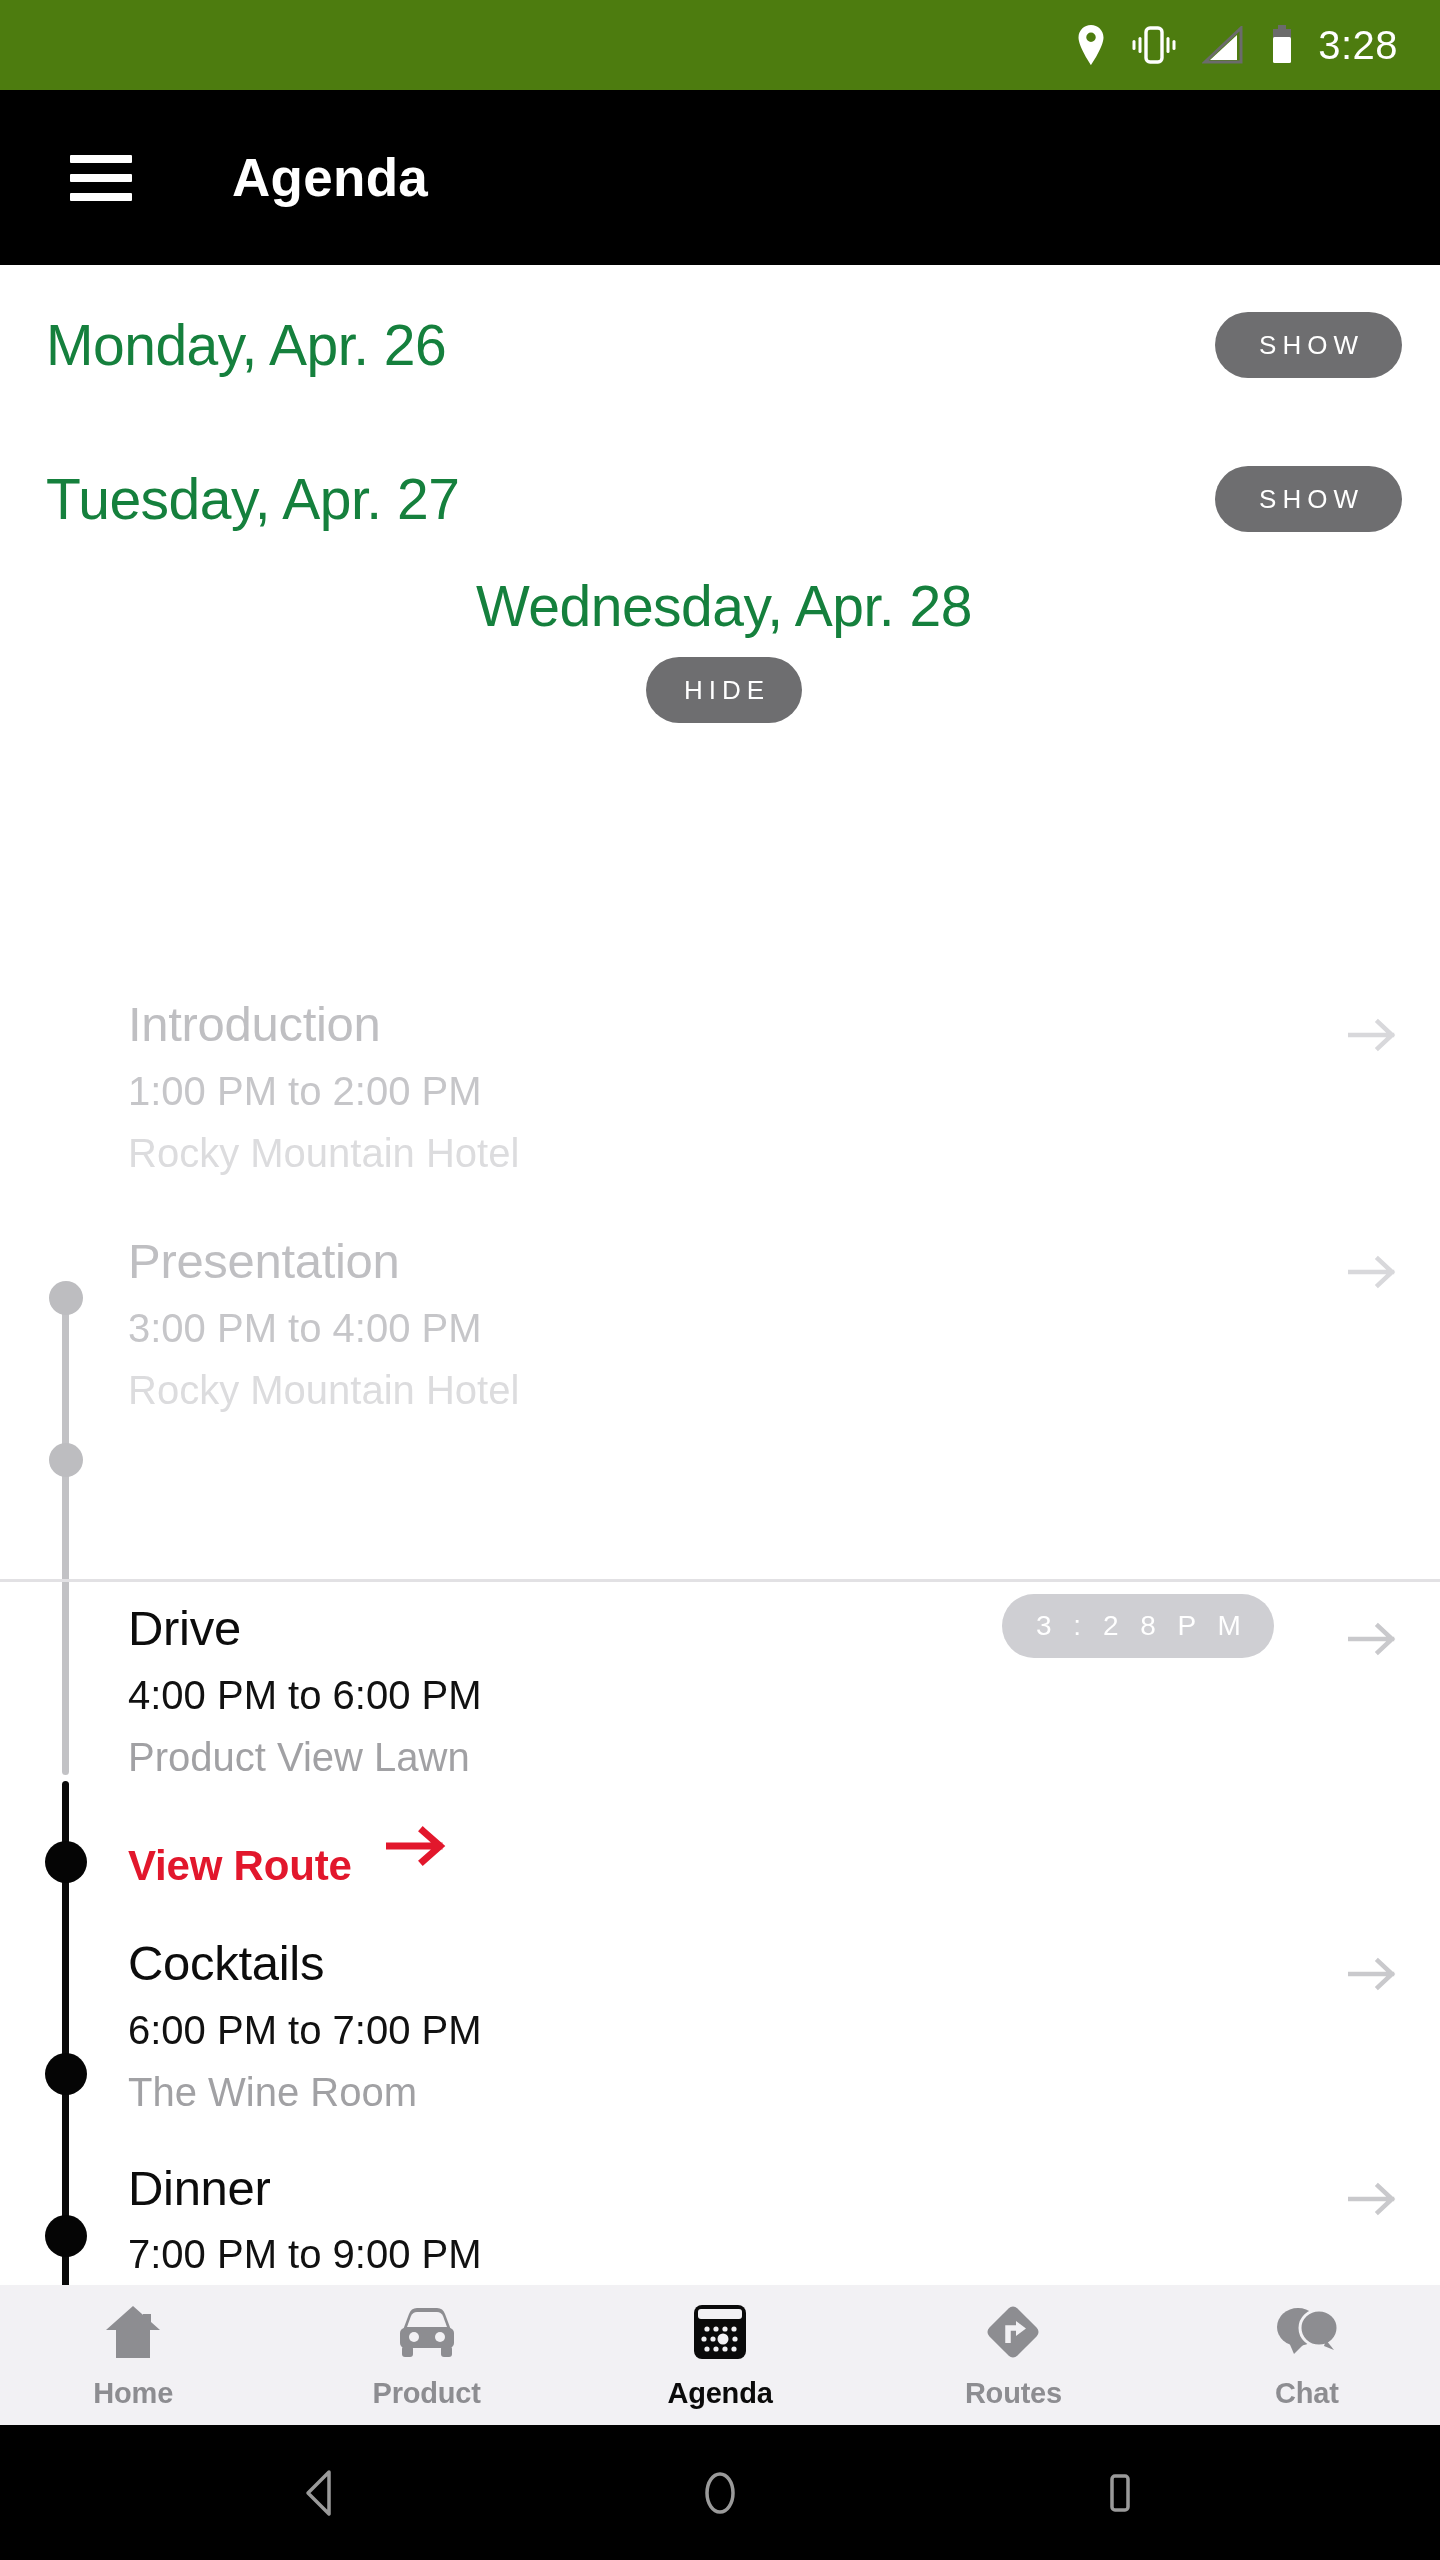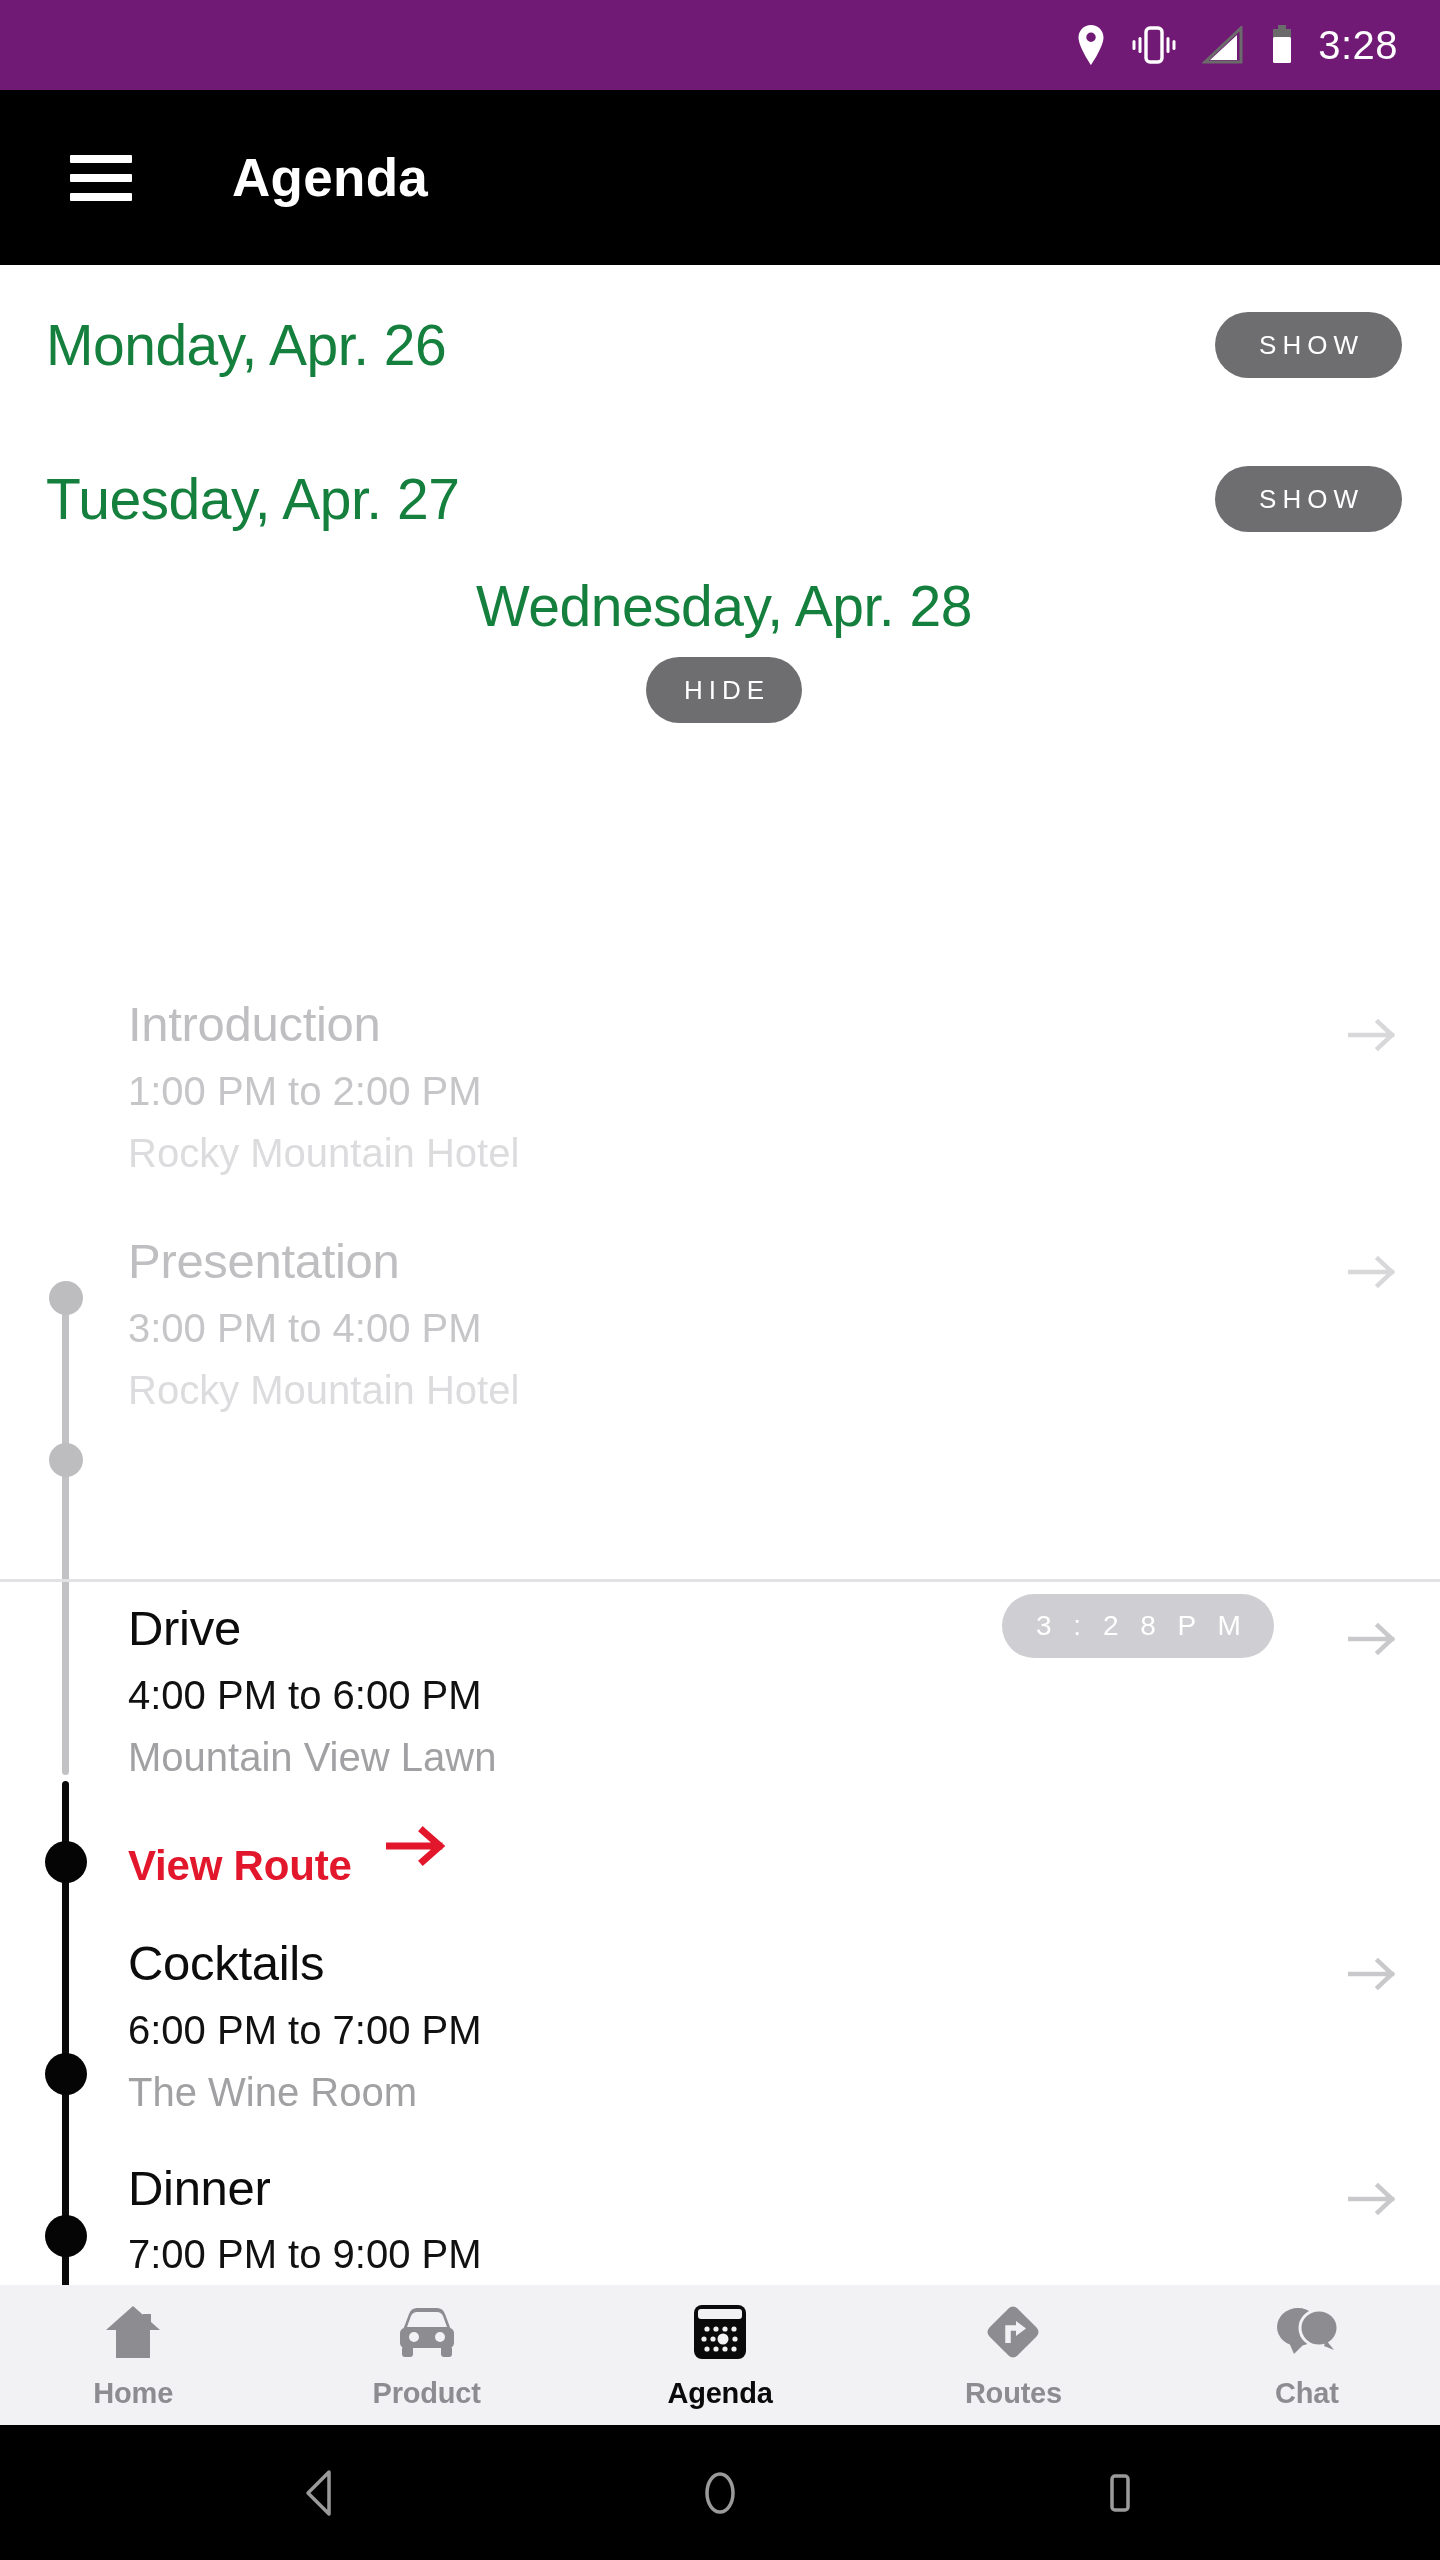--- a/index.html
+++ b/index.html
@@ -6,21 +6,21 @@
   html, body {
     width:1440px; height:2560px;
     background:#ffffff;
     font-family:"Liberation Sans", sans-serif;
     -webkit-font-smoothing:antialiased;
   }
   .phone { position:relative; width:1440px; height:2560px; display:flex; flex-direction:column; background:#ffffff; overflow:hidden; }
 
   
   .statusbar {
-    height:90px; background:#701a75; flex:0 0 90px;
+    height:90px; background:#4d7c0f; flex:0 0 90px;
     display:flex; align-items:center; justify-content:flex-end;
     padding-right:42px;
   }
   .status-icons { display:flex; align-items:center; gap:26px; }
   .status-icons svg { display:block; }
   .status-time {
     color:#ffffff; font-size:40px; font-weight:400; letter-spacing:0.5px;
     margin-left:24px; line-height:1;
   }
 
@@ -227,21 +227,21 @@
           <svg width="52" height="36" viewBox="0 0 52 36">
             <path d="M2 18 H44 M30 5 L44 18 L30 31" fill="none" stroke="#d8d8db" stroke-width="4.5" stroke-linecap="square"></path>
           </svg>
         </div>
       </div>
 
       <div class="evt current" style="margin-top:186px;gap:48px;">
         <div class="evt-body">
           <div class="evt-title">Drive</div>
           <div class="evt-time">4:00 PM to 6:00 PM</div>
-          <div class="evt-place">Mountain View Lawn</div>
+          <div class="evt-place">Product View Lawn</div>
           <div class="route-link">
             <span class="route-text">View Route</span>
             <span>
               <svg width="62" height="40" viewBox="0 0 62 40">
                 <path d="M3 20 H53 M37 5 L54 20 L37 35" fill="none" stroke="#e2172c" stroke-width="7" stroke-linecap="square"></path>
               </svg>
             </span>
           </div>
         </div>
         <div class="evt-arrow">

